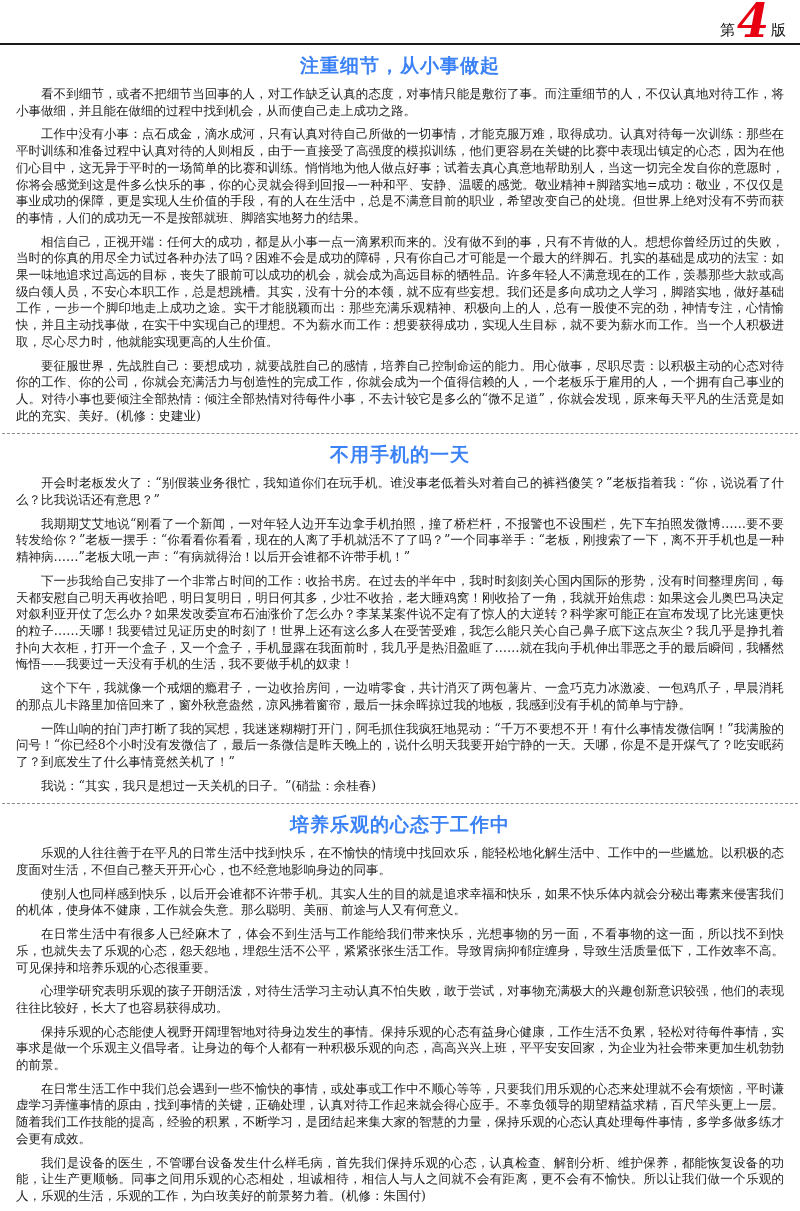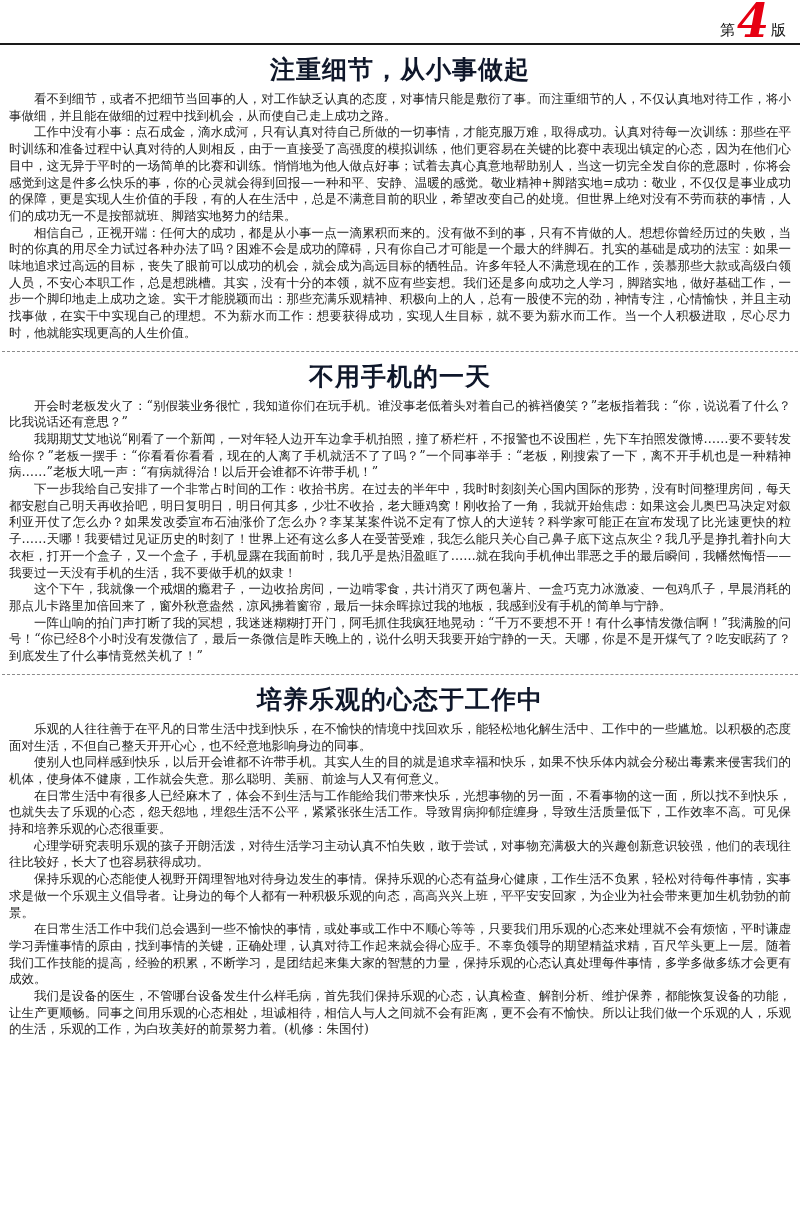--- a/index.html
+++ b/index.html
@@ -37,32 +37,32 @@
   }
   .top-rule{
     border:none;
     border-top:2.5px solid #1a1a1a;
     margin:3px 0 0 0;
   }
   
   .article{padding:0 9px;}
   .article-title{
     text-align:center;
-    font-size:25px;
+    font-size:19px;
     font-weight:600;
     margin:8px 0 5px 0;
-    color:#0f172a;
+    color:#3b82f6;
     letter-spacing:1px;
   }
   .article p{
     font-size:12.5px;
     line-height:16.7px;
     text-align:justify;
     text-indent:2em;
-    margin:0;
+    margin:7px;
     color:#1c1c1c;
   }
   .separator{
     border:none;
     border-top:1.5px dashed #8a8a8a;
     margin:9px 2px 6px 2px;
   }
 </style>
 </head>
 <body>
@@ -75,31 +75,33 @@
     <span class="edition-suffix">版</span>
   </div>
 
   <hr class="top-rule">
 
   <div class="article">
     <h2 class="article-title">注重细节，从小事做起</h2>
     <p>看不到细节，或者不把细节当回事的人，对工作缺乏认真的态度，对事情只能是敷衍了事。而注重细节的人，不仅认真地对待工作，将小事做细，并且能在做细的过程中找到机会，从而使自己走上成功之路。</p>
     <p>工作中没有小事：点石成金，滴水成河，只有认真对待自己所做的一切事情，才能克服万难，取得成功。认真对待每一次训练：那些在平时训练和准备过程中认真对待的人则相反，由于一直接受了高强度的模拟训练，他们更容易在关键的比赛中表现出镇定的心态，因为在他们心目中，这无异于平时的一场简单的比赛和训练。悄悄地为他人做点好事；试着去真心真意地帮助别人，当这一切完全发自你的意愿时，你将会感觉到这是件多么快乐的事，你的心灵就会得到回报—一种和平、安静、温暖的感觉。敬业精神+脚踏实地=成功：敬业，不仅仅是事业成功的保障，更是实现人生价值的手段，有的人在生活中，总是不满意目前的职业，希望改变自己的处境。但世界上绝对没有不劳而获的事情，人们的成功无一不是按部就班、脚踏实地努力的结果。</p>
     <p>相信自己，正视开端：任何大的成功，都是从小事一点一滴累积而来的。没有做不到的事，只有不肯做的人。想想你曾经历过的失败，当时的你真的用尽全力试过各种办法了吗？困难不会是成功的障碍，只有你自己才可能是一个最大的绊脚石。扎实的基础是成功的法宝：如果一味地追求过高远的目标，丧失了眼前可以成功的机会，就会成为高远目标的牺牲品。许多年轻人不满意现在的工作，羡慕那些大款或高级白领人员，不安心本职工作，总是想跳槽。其实，没有十分的本领，就不应有些妄想。我们还是多向成功之人学习，脚踏实地，做好基础工作，一步一个脚印地走上成功之途。实干才能脱颖而出：那些充满乐观精神、积极向上的人，总有一股使不完的劲，神情专注，心情愉快，并且主动找事做，在实干中实现自己的理想。不为薪水而工作：想要获得成功，实现人生目标，就不要为薪水而工作。当一个人积极进取，尽心尽力时，他就能实现更高的人生价值。</p>
+    <p>要征服世界，先战胜自己：要想成功，就要战胜自己的感情，培养自己控制命运的能力。用心做事，尽职尽责：以积极主动的心态对待你的工作、你的公司，你就会充满活力与创造性的完成工作，你就会成为一个值得信赖的人，一个老板乐于雇用的人，一个拥有自己事业的人。对待小事也要倾注全部热情：倾注全部热情对待每件小事，不去计较它是多么的“微不足道”，你就会发现，原来每天平凡的生活竟是如此的充实、美好。(机修：史建业)</p>
   </div>
 
   <hr class="separator">
 
   <div class="article">
     <h2 class="article-title">不用手机的一天</h2>
     <p>开会时老板发火了：“别假装业务很忙，我知道你们在玩手机。谁没事老低着头对着自己的裤裆傻笑？”老板指着我：“你，说说看了什么？比我说话还有意思？”</p>
     <p>我期期艾艾地说“刚看了一个新闻，一对年轻人边开车边拿手机拍照，撞了桥栏杆，不报警也不设围栏，先下车拍照发微博……要不要转发给你？”老板一摆手：“你看看你看看，现在的人离了手机就活不了了吗？”一个同事举手：“老板，刚搜索了一下，离不开手机也是一种精神病……”老板大吼一声：“有病就得治！以后开会谁都不许带手机！”</p>
     <p>下一步我给自己安排了一个非常占时间的工作：收拾书房。在过去的半年中，我时时刻刻关心国内国际的形势，没有时间整理房间，每天都安慰自己明天再收拾吧，明日复明日，明日何其多，少壮不收拾，老大睡鸡窝！刚收拾了一角，我就开始焦虑：如果这会儿奥巴马决定对叙利亚开仗了怎么办？如果发改委宣布石油涨价了怎么办？李某某案件说不定有了惊人的大逆转？科学家可能正在宣布发现了比光速更快的粒子……天哪！我要错过见证历史的时刻了！世界上还有这么多人在受苦受难，我怎么能只关心自己鼻子底下这点灰尘？我几乎是挣扎着扑向大衣柜，打开一个盒子，又一个盒子，手机显露在我面前时，我几乎是热泪盈眶了……就在我向手机伸出罪恶之手的最后瞬间，我幡然悔悟——我要过一天没有手机的生活，我不要做手机的奴隶！</p>
     <p>这个下午，我就像一个戒烟的瘾君子，一边收拾房间，一边啃零食，共计消灭了两包薯片、一盒巧克力冰激凌、一包鸡爪子，早晨消耗的那点儿卡路里加倍回来了，窗外秋意盎然，凉风拂着窗帘，最后一抹余晖掠过我的地板，我感到没有手机的简单与宁静。</p>
     <p>一阵山响的拍门声打断了我的冥想，我迷迷糊糊打开门，阿毛抓住我疯狂地晃动：“千万不要想不开！有什么事情发微信啊！”我满脸的问号！“你已经8个小时没有发微信了，最后一条微信是昨天晚上的，说什么明天我要开始宁静的一天。天哪，你是不是开煤气了？吃安眠药了？到底发生了什么事情竟然关机了！”</p>
+    <p>我说：“其实，我只是想过一天关机的日子。”(硝盐：余桂春)</p>
   </div>
 
   <hr class="separator">
 
   <div class="article">
     <h2 class="article-title">培养乐观的心态于工作中</h2>
     <p>乐观的人往往善于在平凡的日常生活中找到快乐，在不愉快的情境中找回欢乐，能轻松地化解生活中、工作中的一些尴尬。以积极的态度面对生活，不但自己整天开开心心，也不经意地影响身边的同事。</p>
     <p>使别人也同样感到快乐，以后开会谁都不许带手机。其实人生的目的就是追求幸福和快乐，如果不快乐体内就会分秘出毒素来侵害我们的机体，使身体不健康，工作就会失意。那么聪明、美丽、前途与人又有何意义。</p>
     <p>在日常生活中有很多人已经麻木了，体会不到生活与工作能给我们带来快乐，光想事物的另一面，不看事物的这一面，所以找不到快乐，也就失去了乐观的心态，怨天怨地，埋怨生活不公平，紧紧张张生活工作。导致胃病抑郁症缠身，导致生活质量低下，工作效率不高。可见保持和培养乐观的心态很重要。</p>
     <p>心理学研究表明乐观的孩子开朗活泼，对待生活学习主动认真不怕失败，敢于尝试，对事物充满极大的兴趣创新意识较强，他们的表现往往比较好，长大了也容易获得成功。</p>

